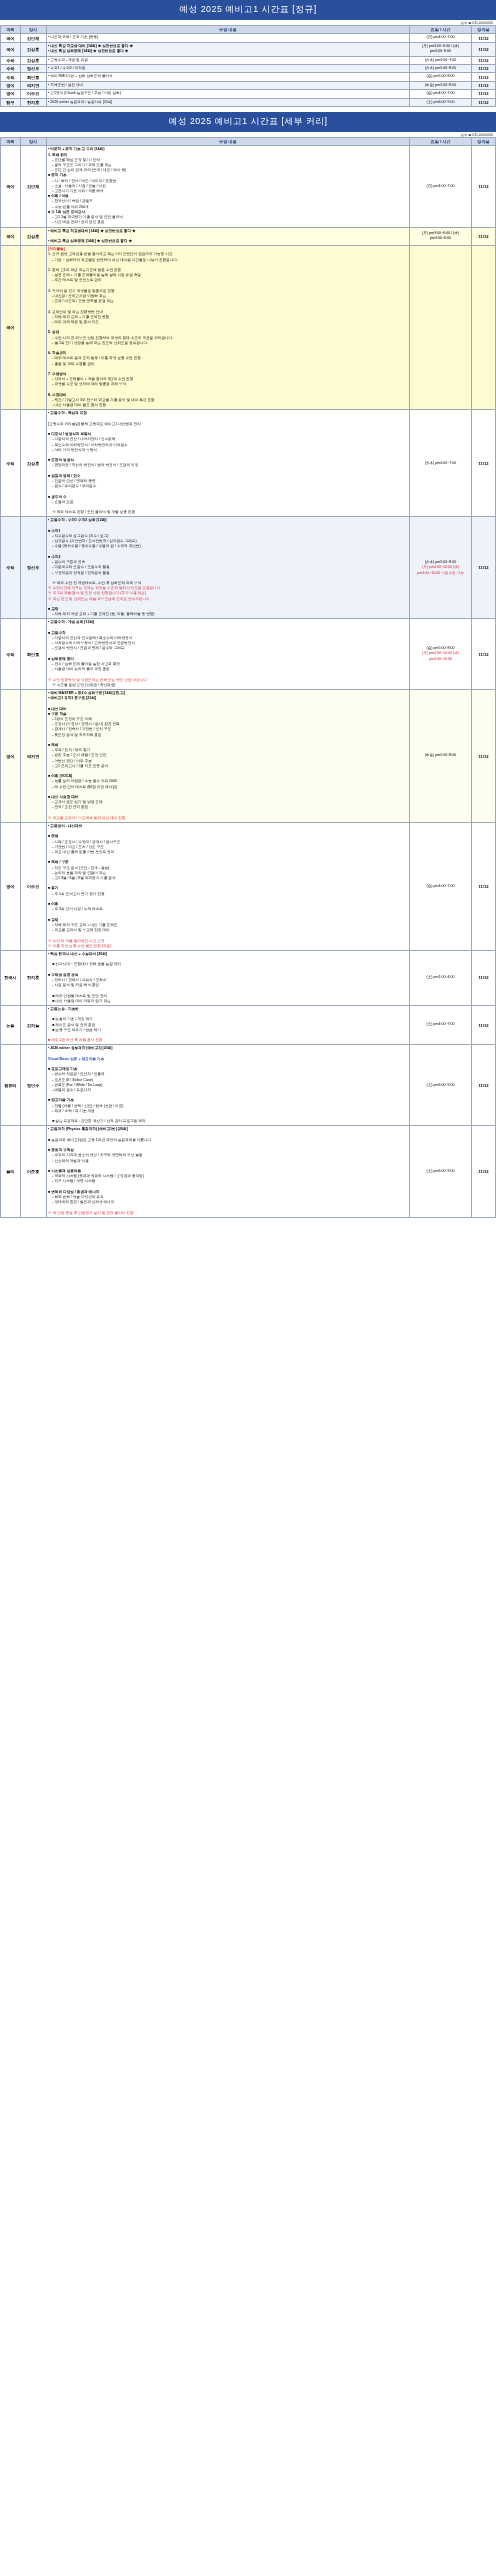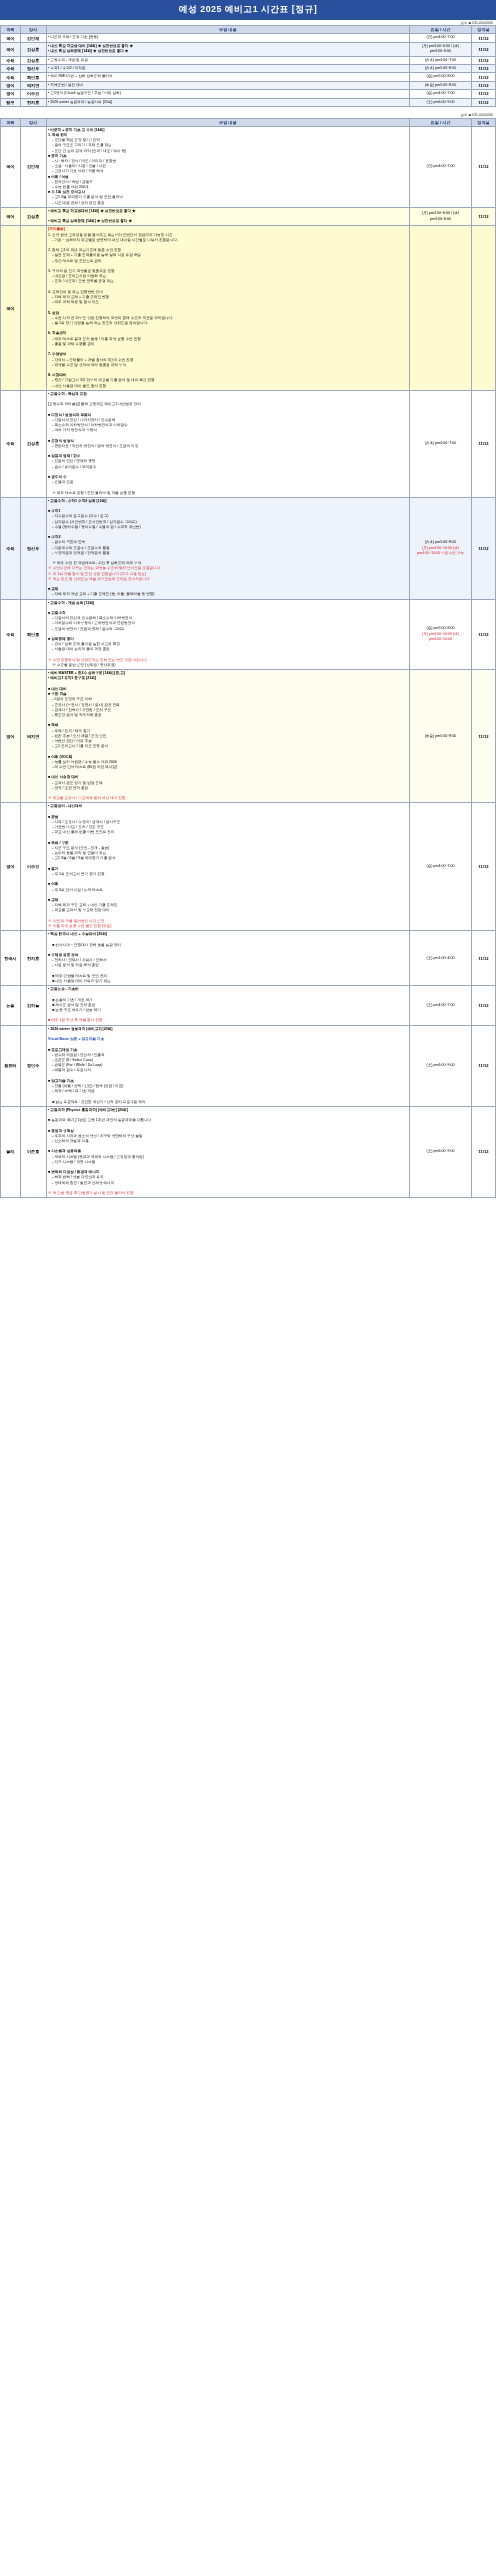--- a/index.html
+++ b/index.html
@@ -11,21 +11,21 @@
     font-size: 3.6px;
     color: #000;
   }
   .page { width: 496px; }
 
   .title-bar {
     background: #2a4f9c;
     color: #fff;
     text-align: center;
     font-size: 8.8px;
-    font-weight: bold;
+    font-weight: normal;
     padding: 3.6px 0 4.1px 0;
     letter-spacing: 0.5px;
   }
   .note-right {
     text-align: right;
     font-size: 3.3px;
     color: #333;
     padding: 1px 3.1px 0.5px 0;
   }
 
@@ -181,20 +181,21 @@
             <span class="line">• 2026 winter 통합과학 / 통합사회 [20회]</span>
           </td>
           <td class="time">(土) pm6:00~9:00</td>
           <td class="room">11/12</td>
         </tr>
       </tbody>
   </table>
 
   <div class="sect-gap"></div>
 
+  <div class="title-bar">예성  2025 예비고1 시간표 [세부 커리]</div>
   <div class="note-right">문의 ☎ 031-000-0000</div>
 
   <table class="sched">
     <colgroup>
       <col class="col-sub">
         <col class="col-teach">
         <col class="col-content">
         <col class="col-time">
         <col class="col-room">
     </colgroup>

